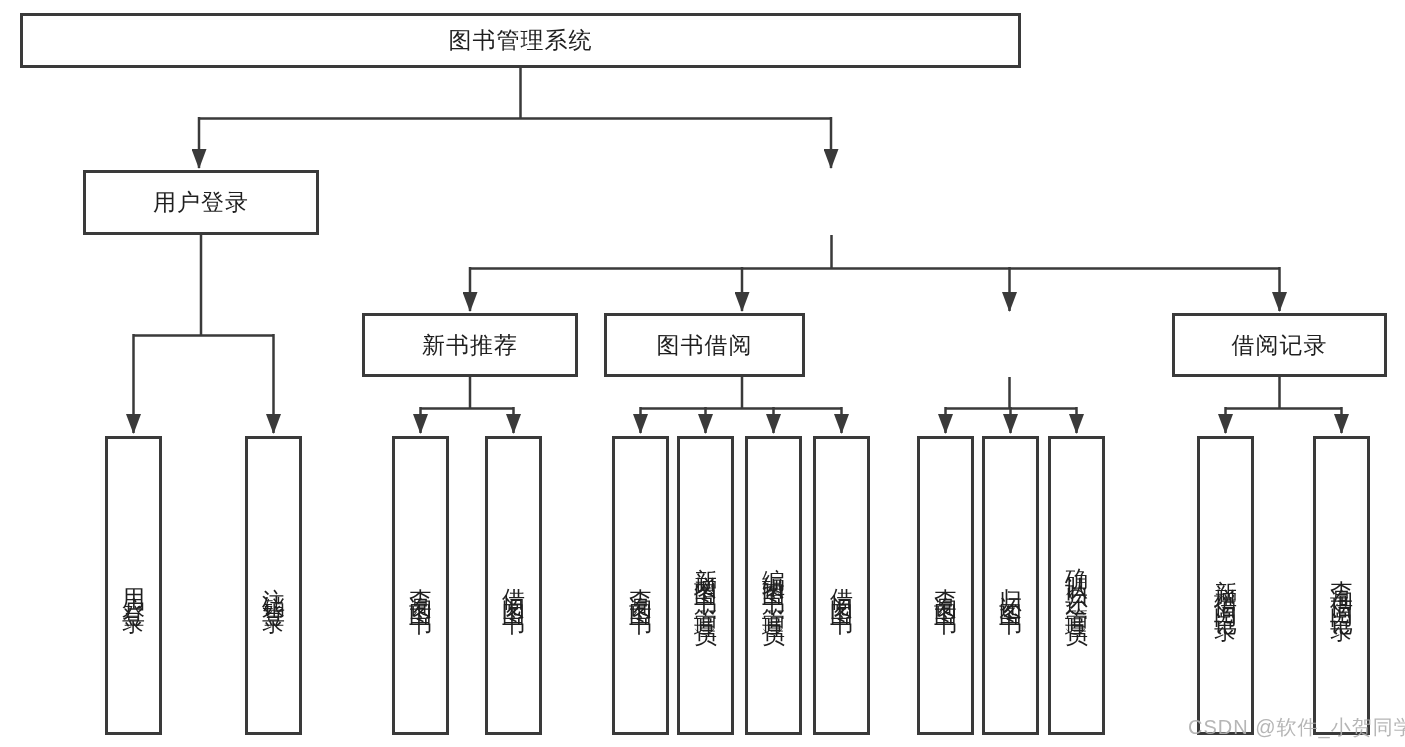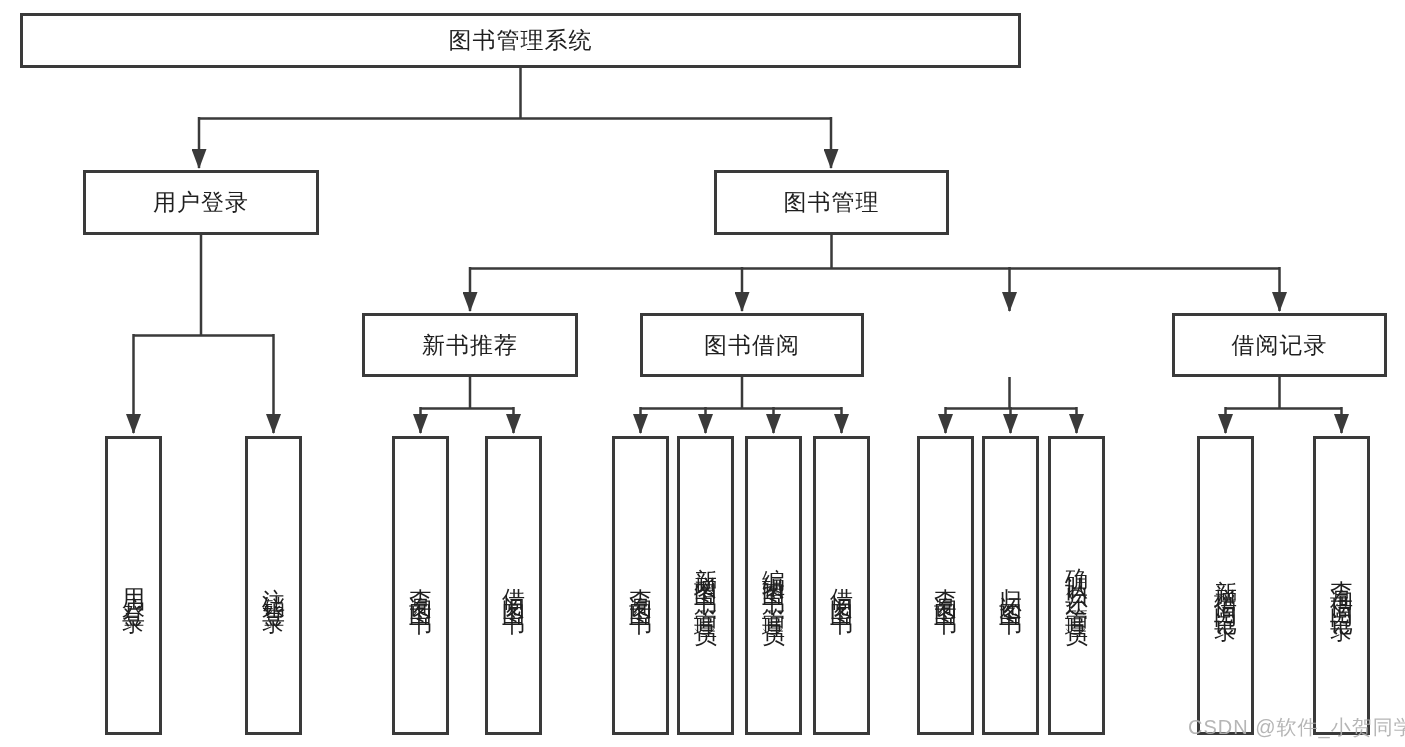--- a/index.html
+++ b/index.html
@@ -68,24 +68,23 @@
 
       <path d="M1279.5,377 V408.5 M1225.5,408.5 H1341.5"></path>
       <path d="M1225.5,407 V433" marker-end="url(#arrow)"></path>
       <path d="M1341.5,407 V433" marker-end="url(#arrow)"></path>
     </g>
   </svg>
 
   <div class="box hbox root">图书管理系统</div>
 
   <div class="box hbox" style="left:83px;top:170px;width:236px;height:65px;">用户登录</div>
-  <div class="box hbox" style="left:714px;top:170px;width:235px;height:65px;">图书管理</div>
 
   <div class="box hbox" style="left:362px;top:313px;width:216px;height:64px;">新书推荐</div>
-  <div class="box hbox" style="left:640px;top:313px;width:224px;height:64px;">图书借阅</div>
+  <div class="box hbox" style="left:604px;top:313px;width:201px;height:64px;">图书借阅</div>
   <div class="box hbox" style="left:1172px;top:313px;width:215px;height:64px;">借阅记录</div>
 
   <div class="box vbox" style="left:105px;">用户登录</div>
   <div class="box vbox" style="left:245px;">注销登录</div>
 
   <div class="box vbox" style="left:392px;">查询图书</div>
   <div class="box vbox" style="left:485px;">借阅图书</div>
 
   <div class="box vbox" style="left:612px;">查询图书</div>
   <div class="box vbox" style="left:677px;">新增图书（管理员）</div>

